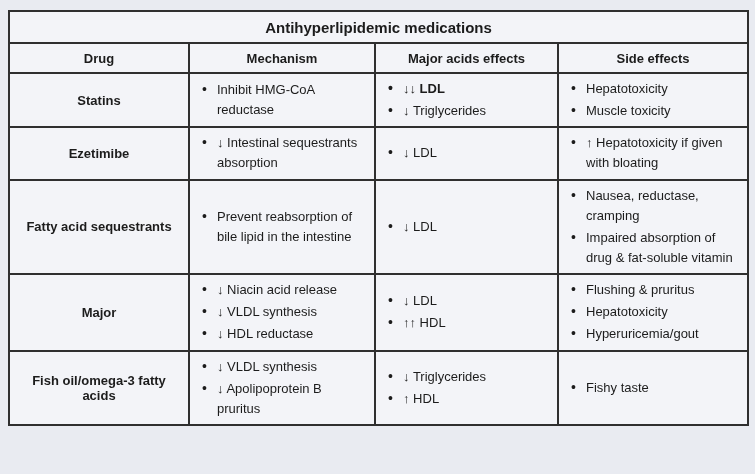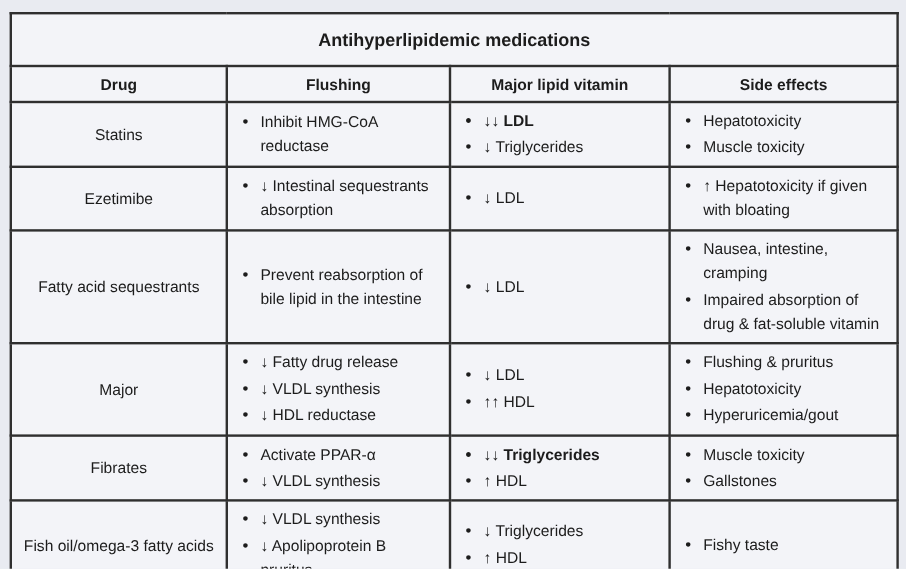--- a/index.html
+++ b/index.html
@@ -17,37 +17,37 @@
     border-collapse: collapse;
     background: #f3f4f8;
     table-layout: fixed;
   }
   th, td {
     border: 2px solid #2f2f2f;
     vertical-align: middle;
   }
 
   th.title {
-    height: 44px;
+    height: 32px;
     font-size: 15px;
     font-weight: bold;
     text-align: center;
     padding: 4px;
   }
   tr.col-headers th {
     height: 30px;
     font-size: 13px;
     font-weight: bold;
     text-align: center;
     padding: 4px;
   }
 
   td.drug-cell {
     font-size: 13px;
-    font-weight: normal;
+    font-weight: bold;
     text-align: center;
     padding: 4px 6px;
   }
   td.bullet-cell { padding: 5px 6px 5px 10px; }
 
   ul.bullets { list-style: none; }
   ul.bullets li {
     position: relative;
     padding-left: 17px;
     font-size: 13px;
@@ -81,22 +81,22 @@
       <col style="width:186px">
       <col style="width:183px">
       <col style="width:190px">
     </colgroup>
     <thead>
       <tr>
         <th colspan="4" class="title">Antihyperlipidemic medications</th>
       </tr>
       <tr class="col-headers">
         <th>Drug</th>
-        <th>Flushing</th>
-        <th>Major lipid vitamin</th>
+        <th>Mechanism</th>
+        <th>Major acids effects</th>
         <th>Side effects</th>
       </tr>
     </thead>
     <tbody id="rows">
         <tr>
           <td class="drug-cell">Statins</td>
           <td class="bullet-cell">
             <ul class="bullets">
               <li>Inhibit HMG-CoA reductase</li>
             </ul>
@@ -139,70 +139,49 @@
               <li>Prevent reabsorption of bile lipid in the intestine</li>
             </ul>
           </td>
           <td class="bullet-cell">
             <ul class="bullets">
               <li>↓ LDL</li>
             </ul>
           </td>
           <td class="bullet-cell">
             <ul class="bullets">
-              <li>Nausea, intestine, cramping</li>
+              <li>Nausea, reductase, cramping</li>
               <li>Impaired absorption of drug &amp; fat-soluble vitamin</li>
             </ul>
           </td>
         </tr>
         <tr>
           <td class="drug-cell">Major</td>
           <td class="bullet-cell">
             <ul class="bullets">
-              <li>↓ Fatty drug release</li>
+              <li>↓ Niacin acid release</li>
               <li>↓ VLDL synthesis</li>
               <li>↓ HDL reductase</li>
             </ul>
           </td>
           <td class="bullet-cell">
             <ul class="bullets">
               <li>↓ LDL</li>
               <li>↑↑ HDL</li>
             </ul>
           </td>
           <td class="bullet-cell">
             <ul class="bullets">
               <li>Flushing &amp; pruritus</li>
               <li>Hepatotoxicity</li>
               <li>Hyperuricemia/gout</li>
             </ul>
           </td>
         </tr>
         <tr>
-          <td class="drug-cell">Fibrates</td>
-          <td class="bullet-cell">
-            <ul class="bullets">
-              <li>Activate PPAR-α</li>
-              <li>↓ VLDL synthesis</li>
-            </ul>
-          </td>
-          <td class="bullet-cell">
-            <ul class="bullets">
-              <li class="bold">↓↓ Triglycerides</li>
-              <li>↑ HDL</li>
-            </ul>
-          </td>
-          <td class="bullet-cell">
-            <ul class="bullets">
-              <li>Muscle toxicity</li>
-              <li>Gallstones</li>
-            </ul>
-          </td>
-        </tr>
-        <tr>
           <td class="drug-cell">Fish oil/omega-3 fatty acids</td>
           <td class="bullet-cell">
             <ul class="bullets">
               <li>↓ VLDL synthesis</li>
               <li>↓ Apolipoprotein B pruritus</li>
             </ul>
           </td>
           <td class="bullet-cell">
             <ul class="bullets">
               <li>↓ Triglycerides</li>

